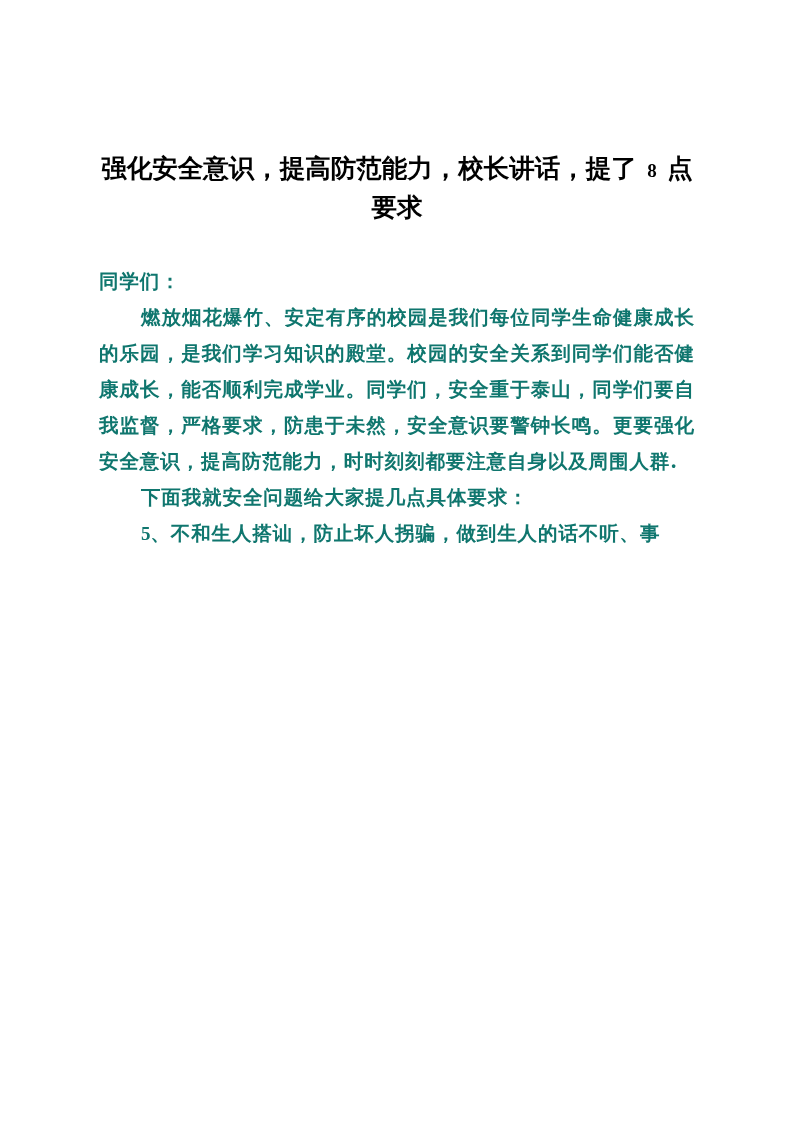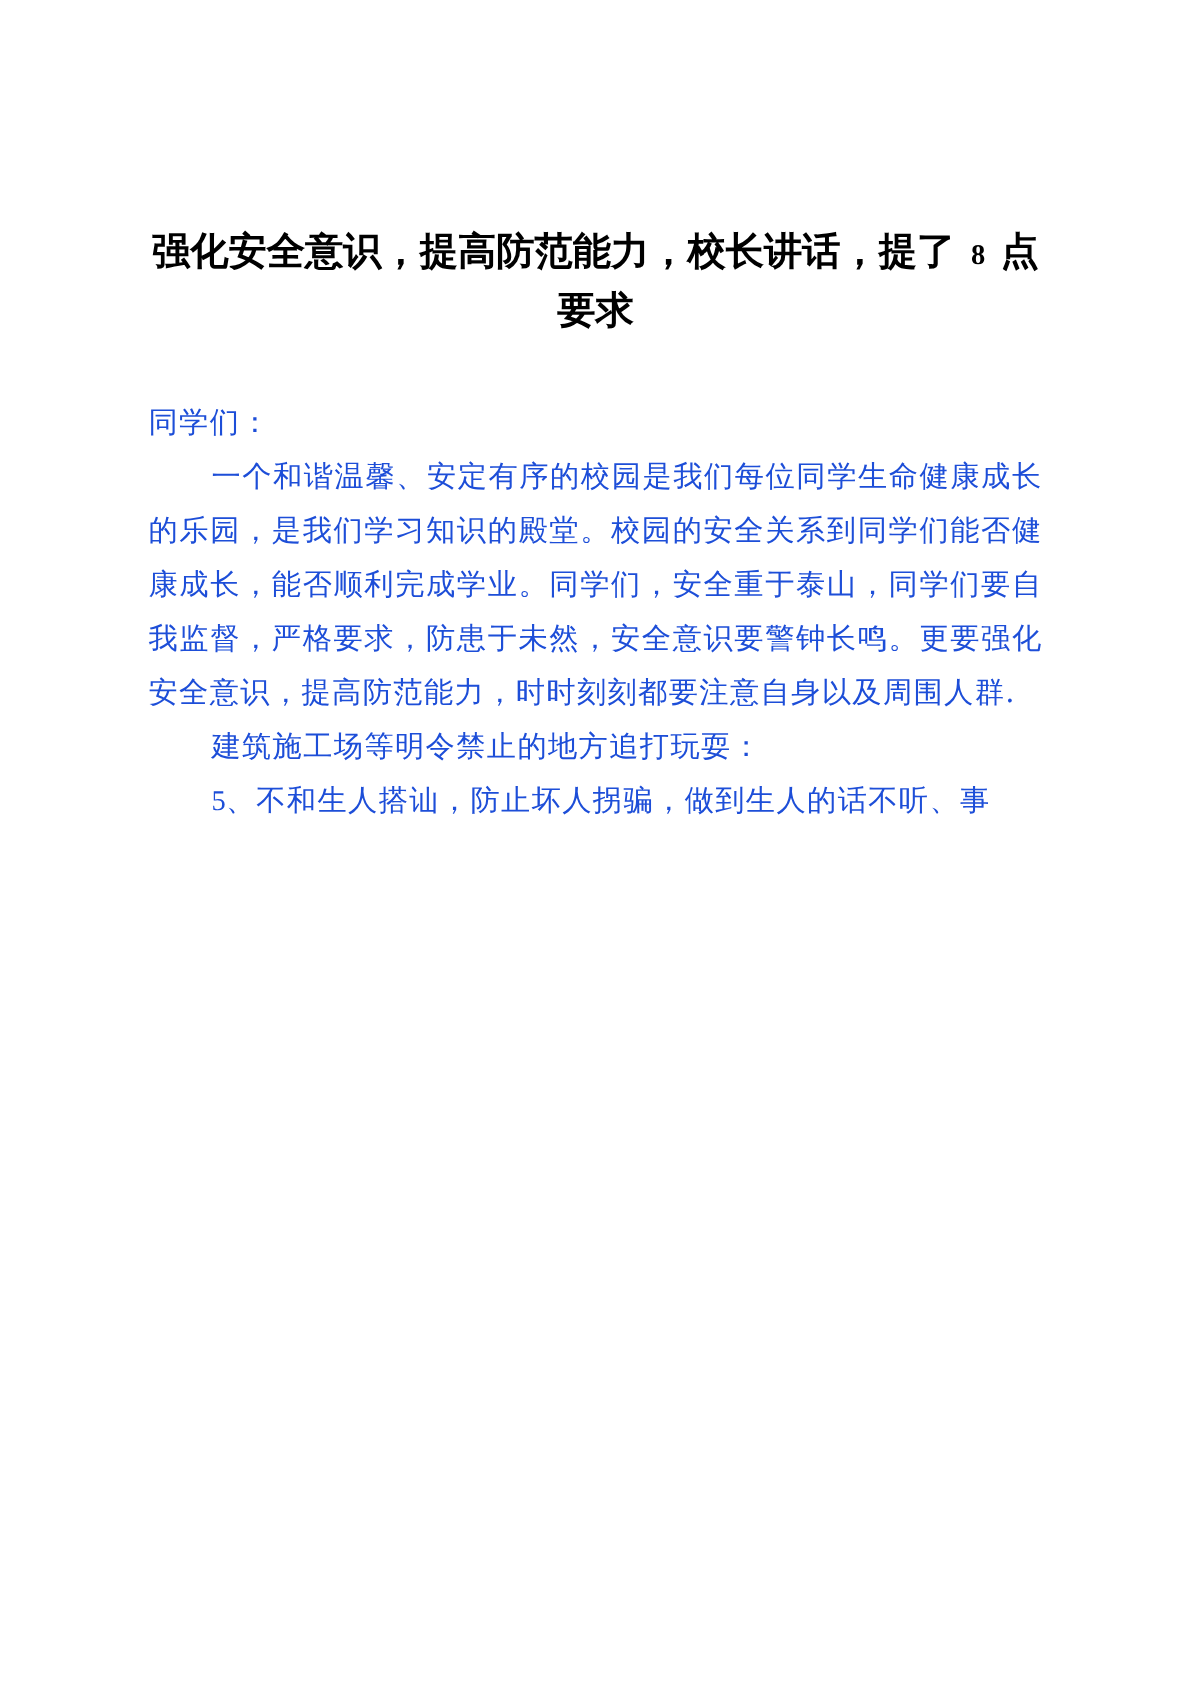--- a/index.html
+++ b/index.html
@@ -33,26 +33,27 @@
     text-align: center;
     letter-spacing: 0px;
     color: #000000;
     margin: 0 0 38px 0;
     word-break: break-all;
   }
   .body-block {
     font-family: "DejaVu Serif", "Liberation Serif", serif;
     font-size: 19.5px;
     line-height: 36px;
-    color: #1d4ed8;
+    color: #0f766e;
     text-align: justify;
     text-justify: inter-ideograph;
     letter-spacing: 0.9px;
     word-break: break-all;
     margin: 0;
+    font-weight: bold;
   }
   .p {
     margin: 0;
     text-indent: 0;
   }
   .p.indent {
     text-indent: 2.15em;
   }
   
   .num {
@@ -73,23 +74,23 @@
 <div id="page">
 
   <div id="doc">
 
     <h1 class="doc-title"><span>强化安全意识，提高防范能力，校长讲话，提了 <span class="num">8</span> 点要求</span></h1>
 
     <div class="body-block">
 
       <p class="p">同学们：</p>
 
-      <p class="p indent">一个和谐温馨、安定有序的校园是我们每位同学生命健康成长的乐园，是我们学习知识的殿堂。校园的安全关系到同学们能否健康成长，能否顺利完成学业。同学们，安全重于泰山，同学们要自我监督，严格要求，防患于未然，安全意识要警钟长鸣。更要强化安全意识，提高防范能力，时时刻刻都要注意自身以及周围人群.</p>
+      <p class="p indent">燃放烟花爆竹、安定有序的校园是我们每位同学生命健康成长的乐园，是我们学习知识的殿堂。校园的安全关系到同学们能否健康成长，能否顺利完成学业。同学们，安全重于泰山，同学们要自我监督，严格要求，防患于未然，安全意识要警钟长鸣。更要强化安全意识，提高防范能力，时时刻刻都要注意自身以及周围人群.</p>
 
-      <p class="p indent">建筑施工场等明令禁止的地方追打玩耍：</p>
+      <p class="p indent">下面我就安全问题给大家提几点具体要求：</p>
 
 
 
 
 
       <p class="p indent"><span class="lead-num">5</span>、不和生人搭讪，防止坏人拐骗，做到生人的话不听、事</p>
 
     </div>
   </div>
 </div>

